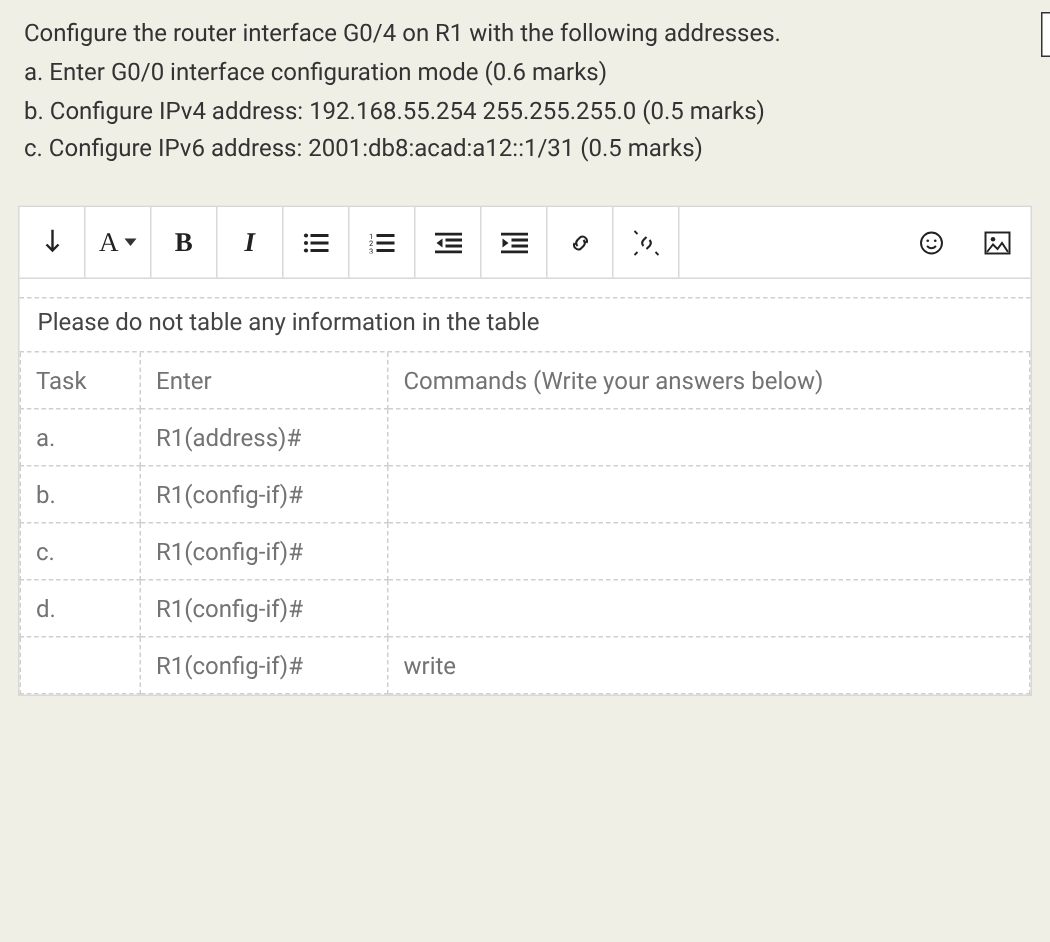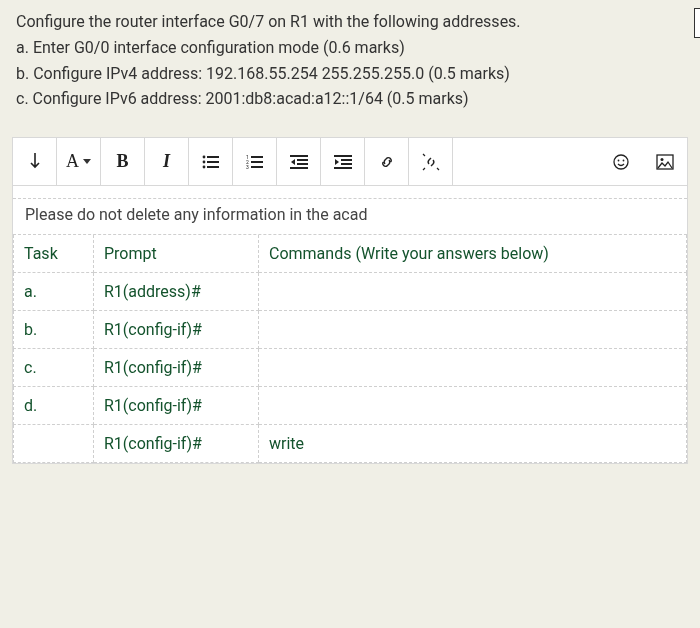--- a/index.html
+++ b/index.html
@@ -72,21 +72,21 @@
     table-layout: fixed;
   }
   td, th {
     text-align: left;
     font-weight: 400;
     padding: 9px 10px;
     border-top: 1px dashed #cfcfcf;
     border-bottom: 1px dashed #cfcfcf;
     border-left: 1px dashed #cfcfcf;
     border-right: 1px dashed #cfcfcf;
-    color: #14532d;
+    color: #737373;
     vertical-align: middle;
   }
   tr:first-child td, tr:first-child th { border-top: none; }
   .col-task  { width: 80px; }
   .col-prompt{ width: 165px; }
 
   .outside-indicator {
     position: absolute;
     top: 8px;
     right: 0;
@@ -96,24 +96,24 @@
     border-right: none;
     background: #fff;
   }
 </style>
 </head>
 <body>
 
 <div class="outside-indicator"></div>
 
 <div class="question">
-  <p>Configure the router interface G0/7 on R1 with the following addresses.</p>
+  <p>Configure the router interface G0/4 on R1 with the following addresses.</p>
   <p>a. Enter G0/0 interface configuration mode (0.6 marks)</p>
   <p>b. Configure IPv4 address: 192.168.55.254 255.255.255.0 (0.5 marks)</p>
-  <p>c. Configure IPv6 address: 2001:db8:acad:a12::1/64 (0.5 marks)</p>
+  <p>c. Configure IPv6 address: 2001:db8:acad:a12::1/31 (0.5 marks)</p>
 </div>
 
 <div class="editor">
 
   <div class="toolbar">
     <div class="tbtn">
       <svg width="16" height="18" viewBox="0 0 16 18">
         <path d="M8 0 v14 M4 10 l4 4 l4 -4" fill="none" stroke="#222" stroke-width="1.6"></path>
       </svg>
     </div>
@@ -188,31 +188,31 @@
     <div class="tbtn noborder">
       <svg width="18" height="16" viewBox="0 0 18 16">
         <rect x="1" y="1" width="16" height="14" fill="none" stroke="#222" stroke-width="1.3"></rect>
         <circle cx="6" cy="5.5" r="1.5" fill="#222"></circle>
         <path d="M2 14 l4 -5 l3 3 l3 -4 l4 6" fill="none" stroke="#222" stroke-width="1.3"></path>
       </svg>
     </div>
   </div>
 
   <div class="editor-body">
-    <div class="notice">Please do not delete any information in the acad</div>
+    <div class="notice">Please do not table any information in the table</div>
     <table>
       <colgroup>
         <col class="col-task">
           <col class="col-prompt">
           <col>
       </colgroup>
       <thead>
         <tr>
           <th>Task</th>
-          <th>Prompt</th>
+          <th>Enter</th>
           <th>Commands (Write your answers below)</th>
         </tr>
       </thead>
       <tbody>
         <tr>
           <td>a.</td>
           <td>R1(address)#</td>
           <td></td>
         </tr>
         <tr>

